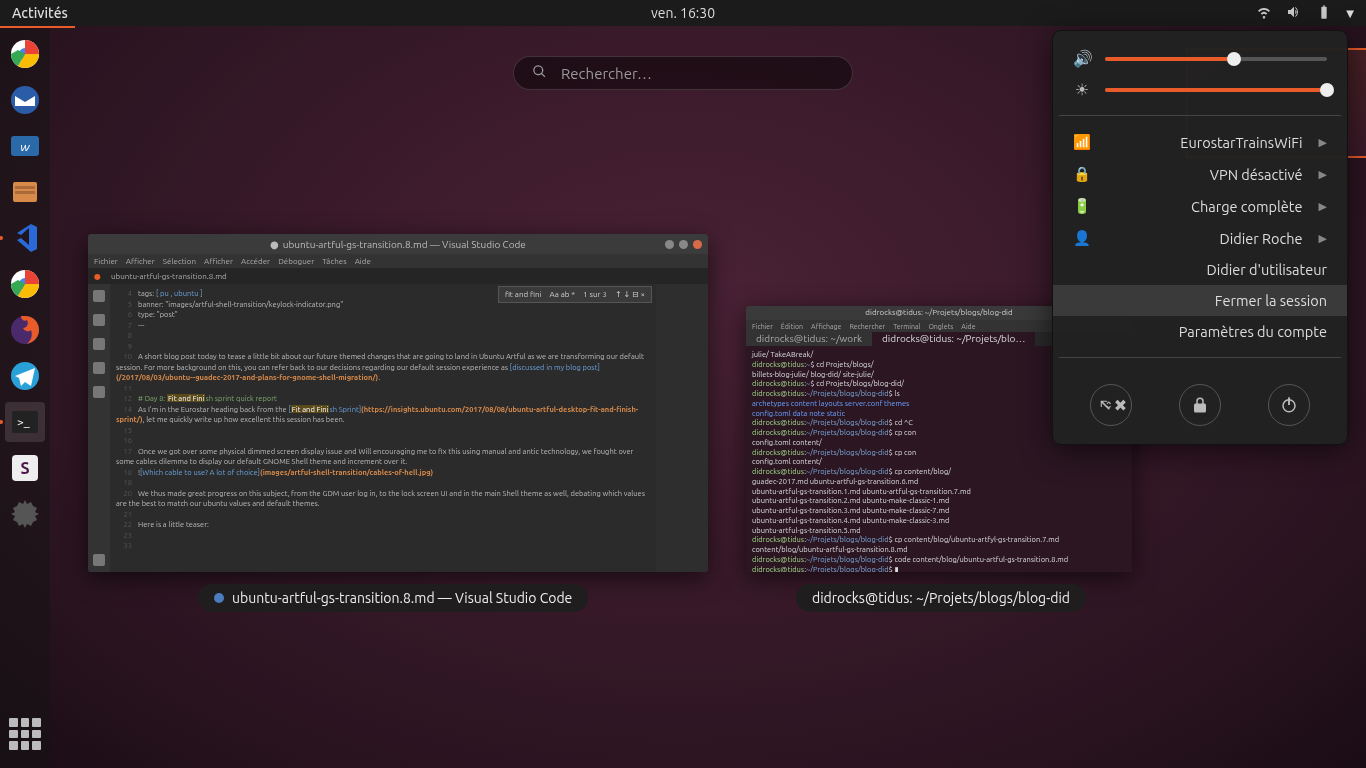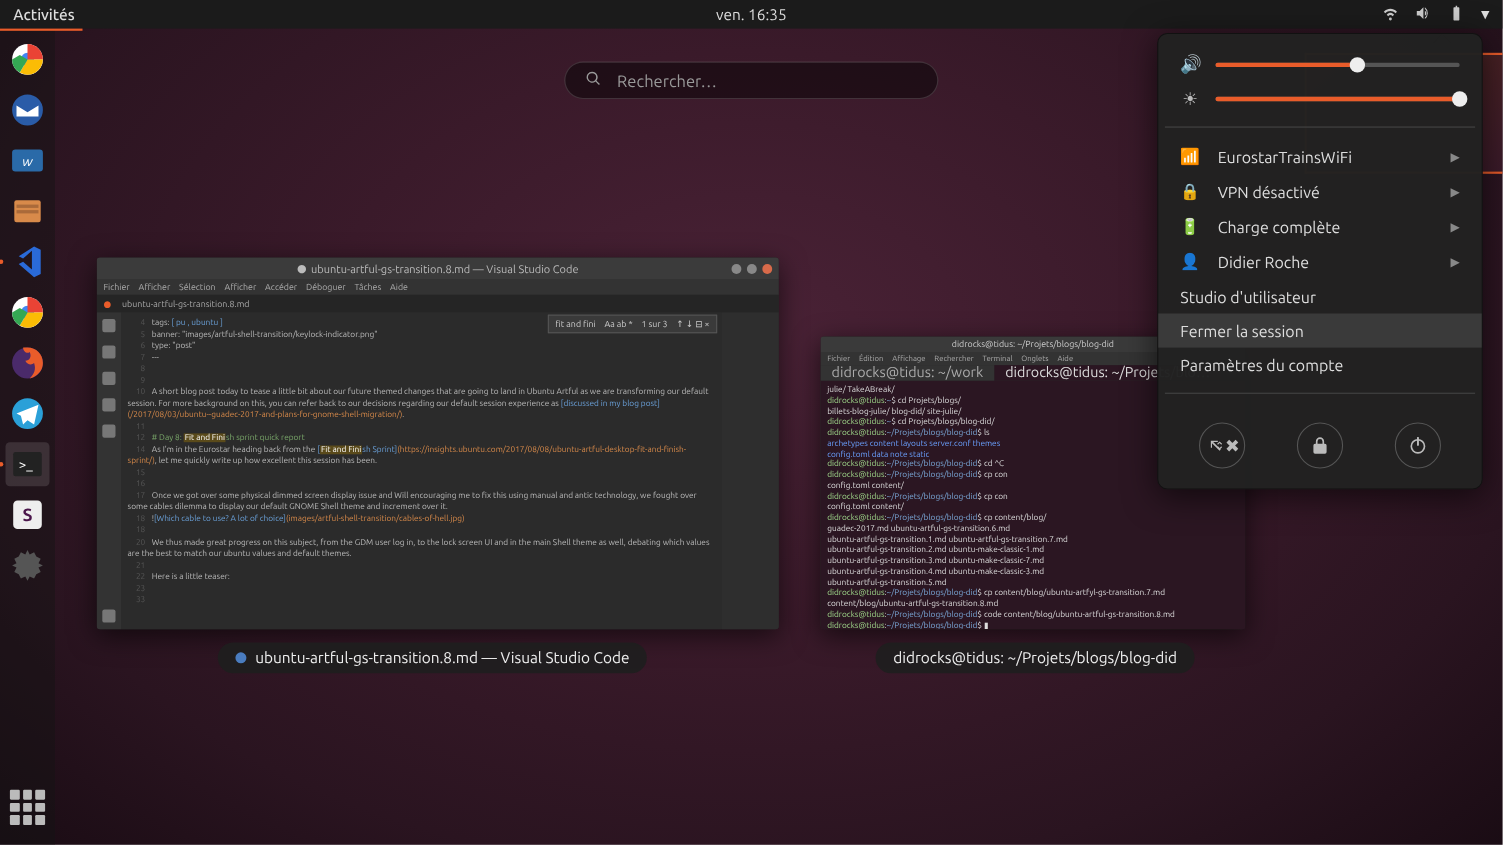--- a/index.html
+++ b/index.html
@@ -42,59 +42,59 @@
 .vsc-body { display:flex; height:calc(100% - 34px - 14px); }
 .vsc-activity { width:22px; background:#333; display:flex; flex-direction:column; align-items:center; padding-top:6px; gap:12px; }
 .vsc-activity span { width:12px; height:12px; background:#777; border-radius:2px; }
 .vsc-editor { flex:1; background:#2b2b2b; color:#bbb; font-family:monospace; font-size:7.5px; padding:4px 6px; position:relative; overflow:hidden; line-height:1.4; }
 .vsc-editor .ln { color:#555; display:inline-block; width:16px; text-align:right; margin-right:6px; }
 .vsc-minimap { width:52px; background:#2e2e2e; }
 .vsc-tabs { height:16px; background:#252525; display:flex; align-items:center; font-size:8px; color:#aaa; padding:0 6px; gap:10px; }
 .vsc-find { position:absolute; top:2px; right:4px; background:#3a3a3a; border:1px solid #555; font-size:8px; color:#ccc; padding:2px 6px; display:flex; gap:8px; align-items:center; }
 .hl { background:#5a4a1a; color:#fff; padding:0 1px; }
 .kw-blue { color:#6aa0d8; }
-.kw-orange { color:#d88a4a; }
+.kw-orange { color:#d88a4a;font-weight:bold; }
 .kw-green { color:#7aa86a; }
 
 
 .term-title { height:14px; background:#3a3a3a; color:#ccc; font-size:8px; text-align:center; line-height:14px; }
 .term-menu { height:12px; background:#333; color:#aaa; font-size:7px; display:flex; gap:8px; padding:0 6px; align-items:center; }
-.term-tabs { height:14px; background:#2a2a2a; display:flex; font-size:13px; }
+.term-tabs { height:14px; background:#2a2a2a; display:flex; font-size:10px; }
 .term-tabs .ttab { padding:0 10px; color:#aaa; background:#333; line-height:14px; }
 .term-tabs .ttab.active { background:#2b1622; color:#ddd; }
 .term-body { background:#2b1622; color:#ddd; font-family:monospace; font-size:7.5px; padding:4px 6px; line-height:1.3; height:calc(100% - 40px); overflow:hidden; }
 .term-body .prompt { color:#9fd88a; }
 .term-body .path { color:#7aa8d8; }
 .term-body .lsdir { color:#6aa0ff; }
 
 
 .sysmenu { position:absolute; top:30px; right:18px; width:296px; background:rgba(34,34,34,0.98); border:1px solid #111; border-radius:9px; box-shadow:0 6px 30px rgba(0,0,0,0.6); color:#ddd; padding:12px 0 16px; z-index:60; }
 .sysmenu::before { content:""; position:absolute; top:-8px; right:28px; border:8px solid transparent; border-bottom-color:rgba(34,34,34,0.98); }
 .slider-row { display:flex; align-items:center; gap:14px; padding:6px 20px; }
 .slider-row .sico { width:18px; text-align:center; color:#bbb; }
 .slider { flex:1; height:4px; background:#555; border-radius:2px; position:relative; }
 .slider .fill { position:absolute; left:0; top:0; bottom:0; background:#e95c2a; border-radius:2px; }
 .slider .thumb { position:absolute; top:50%; transform:translate(-50%,-50%); width:14px; height:14px; background:#eee; border-radius:50%; }
 .menu-sep { height:1px; background:#444; margin:10px 6px; }
 .menu-row { display:flex; align-items:center; gap:16px; padding:7px 20px; font-size:14.5px; cursor:pointer; }
 .menu-row .mico { width:18px; text-align:center; color:#bbb; }
-.menu-row .label { flex:1; }
+.menu-row .label { flex:1;text-align:right; }
 .menu-row .chev { color:#888; font-size:11px; }
 .menu-row.hover, .menu-row:hover { background:#3a3a3a; }
 .menu-row.sub { padding-left:20px; }
 .power-row { display:flex; justify-content:space-around; padding:16px 14px 2px; }
 .power-btn { width:42px; height:42px; border:1px solid #555; border-radius:50%; display:flex; align-items:center; justify-content:center; color:#bbb; cursor:pointer; }
 .ws-thumb { position:absolute; right:0; width:180px; border:2px solid #e95c2a; border-right:none; background:linear-gradient(135deg,#5a2a1a,#3a1a2a); z-index:16; }
 </style>
 </head>
 <body>
 
 <div class="topbar">
   <div class="left active">Activités</div>
-  <div class="center">ven. 16:35</div>
+  <div class="center">ven. 16:30</div>
   <div class="right">
     <span><svg viewBox="0 0 24 24">
           <path d="M12 18a2 2 0 100 4 2 2 0 000-4zm-5-4l2 2c1-1 2-1.5 3-1.5s2 .5 3 1.5l2-2c-1.6-1.6-3.5-2.5-5-2.5s-3.4.9-5 2.5zm-4-4l2 2c2-2 4.5-3 7-3s5 1 7 3l2-2C18 7 15 6 12 6S6 7 3 10z"></path>
         </svg></span>
     <span><svg viewBox="0 0 24 24">
           <path d="M3 9v6h4l5 5V4L7 9H3zm13 3a4 4 0 00-2-3.5v7A4 4 0 0016 12zm-2-8v2a8 8 0 010 12v2a10 10 0 000-16z"></path>
         </svg></span>
     <span><svg viewBox="0 0 24 24">
           <path d="M15 4h-2V2h-2v2H9a1 1 0 00-1 1v16a1 1 0 001 1h6a1 1 0 001-1V5a1 1 0 00-1-1z"></path>
         </svg></span>
@@ -347,21 +347,21 @@
         <span class="chev">▶</span>
       </div>
       <div class="menu-row">
         <span class="mico">👤</span>
         <span class="label">Didier Roche</span>
         <span class="chev">▶</span>
       </div>
     </div>
   <div id="sysmenu-sub">
       <div class="menu-row sub">
-        <span class="label">Studio d'utilisateur</span>
+        <span class="label">Didier d'utilisateur</span>
       </div>
       <div class="menu-row sub hover">
         <span class="label">Fermer la session</span>
       </div>
       <div class="menu-row sub">
         <span class="label">Paramètres du compte</span>
       </div>
     </div>
   <div class="menu-sep"></div>
   <div class="power-row">

